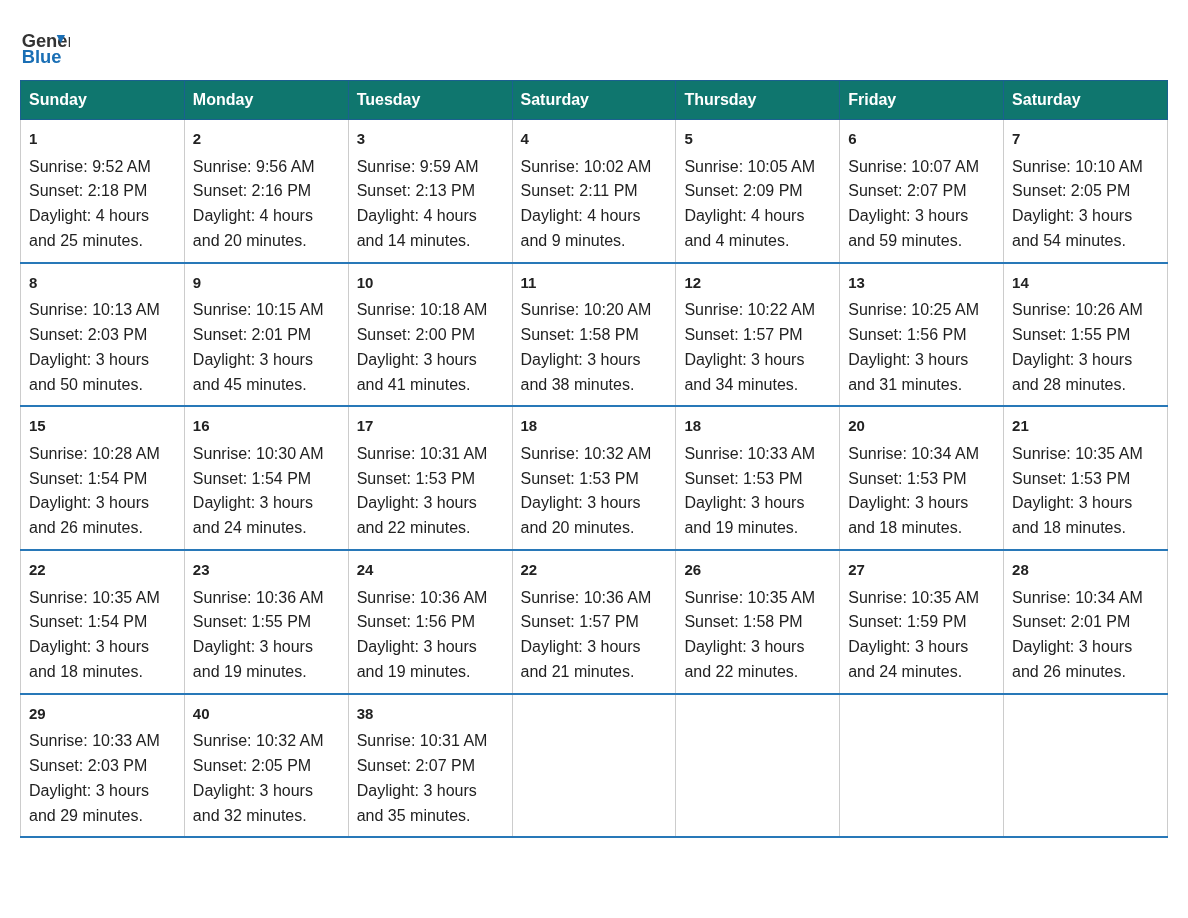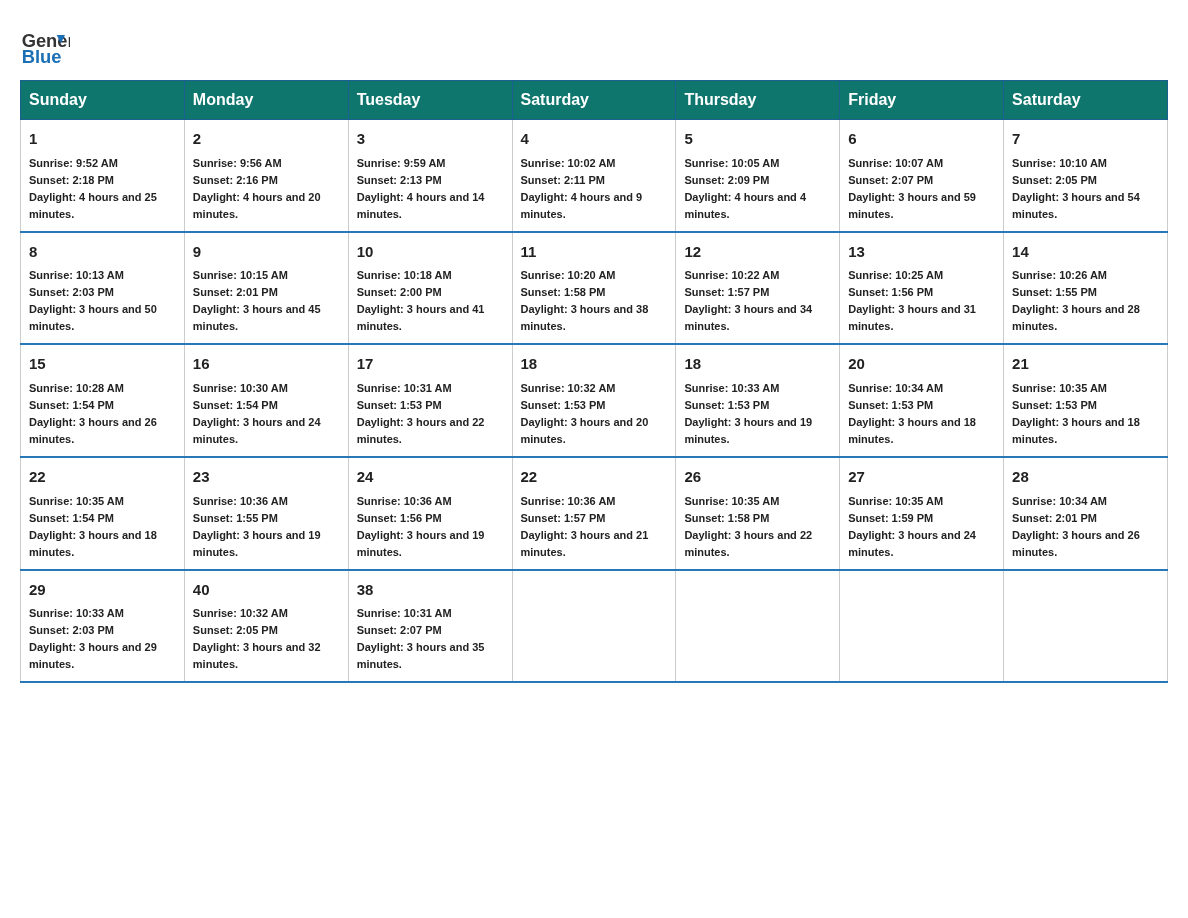--- a/index.html
+++ b/index.html
@@ -57,23 +57,22 @@
     tbody tr {
       border-bottom: 2px solid #2878b8;
     }
     .day-num {
       font-size: 15px;
       font-weight: bold;
       margin-bottom: 4px;
       display: block;
     }
     .day-info {
-      font-size: 11px;
+      font-size: 16px;
       line-height: 1.55;
-      font-weight: bold;
     }
     .logo-container {
       display: flex;
       align-items: center;
     }
     .logo-icon {
       width: 50px;
       height: 50px;
       margin-right: 6px;
     }

